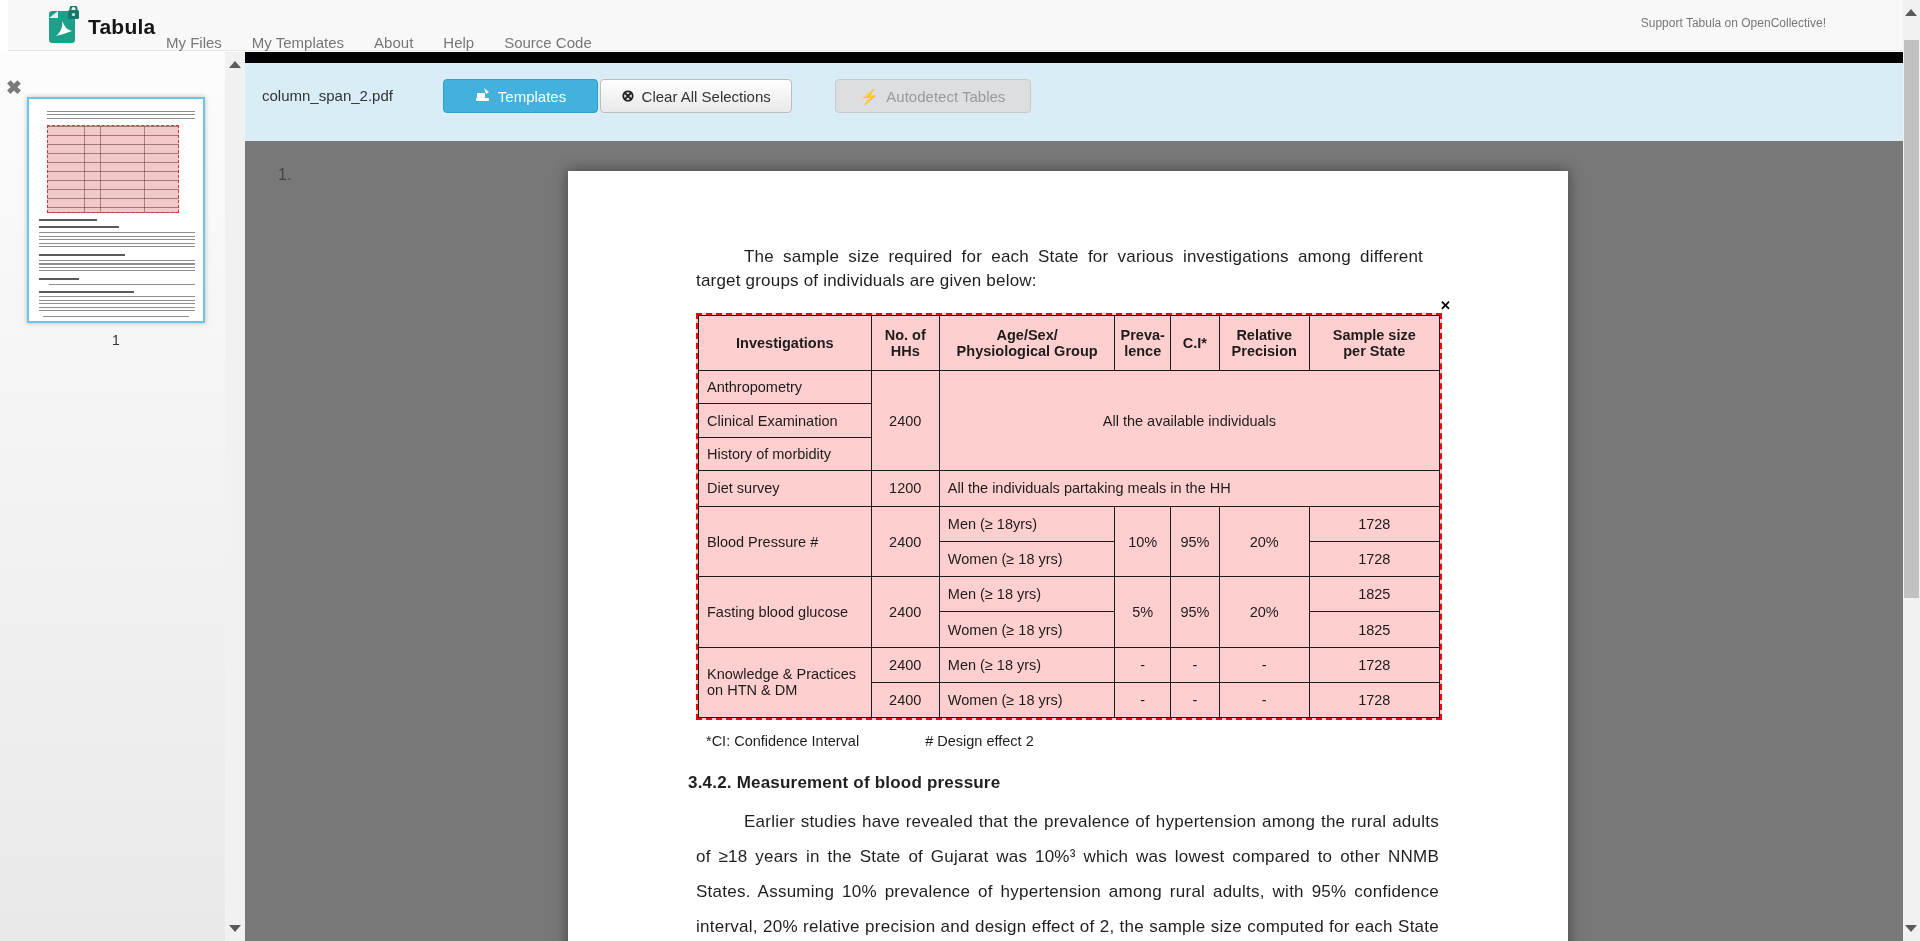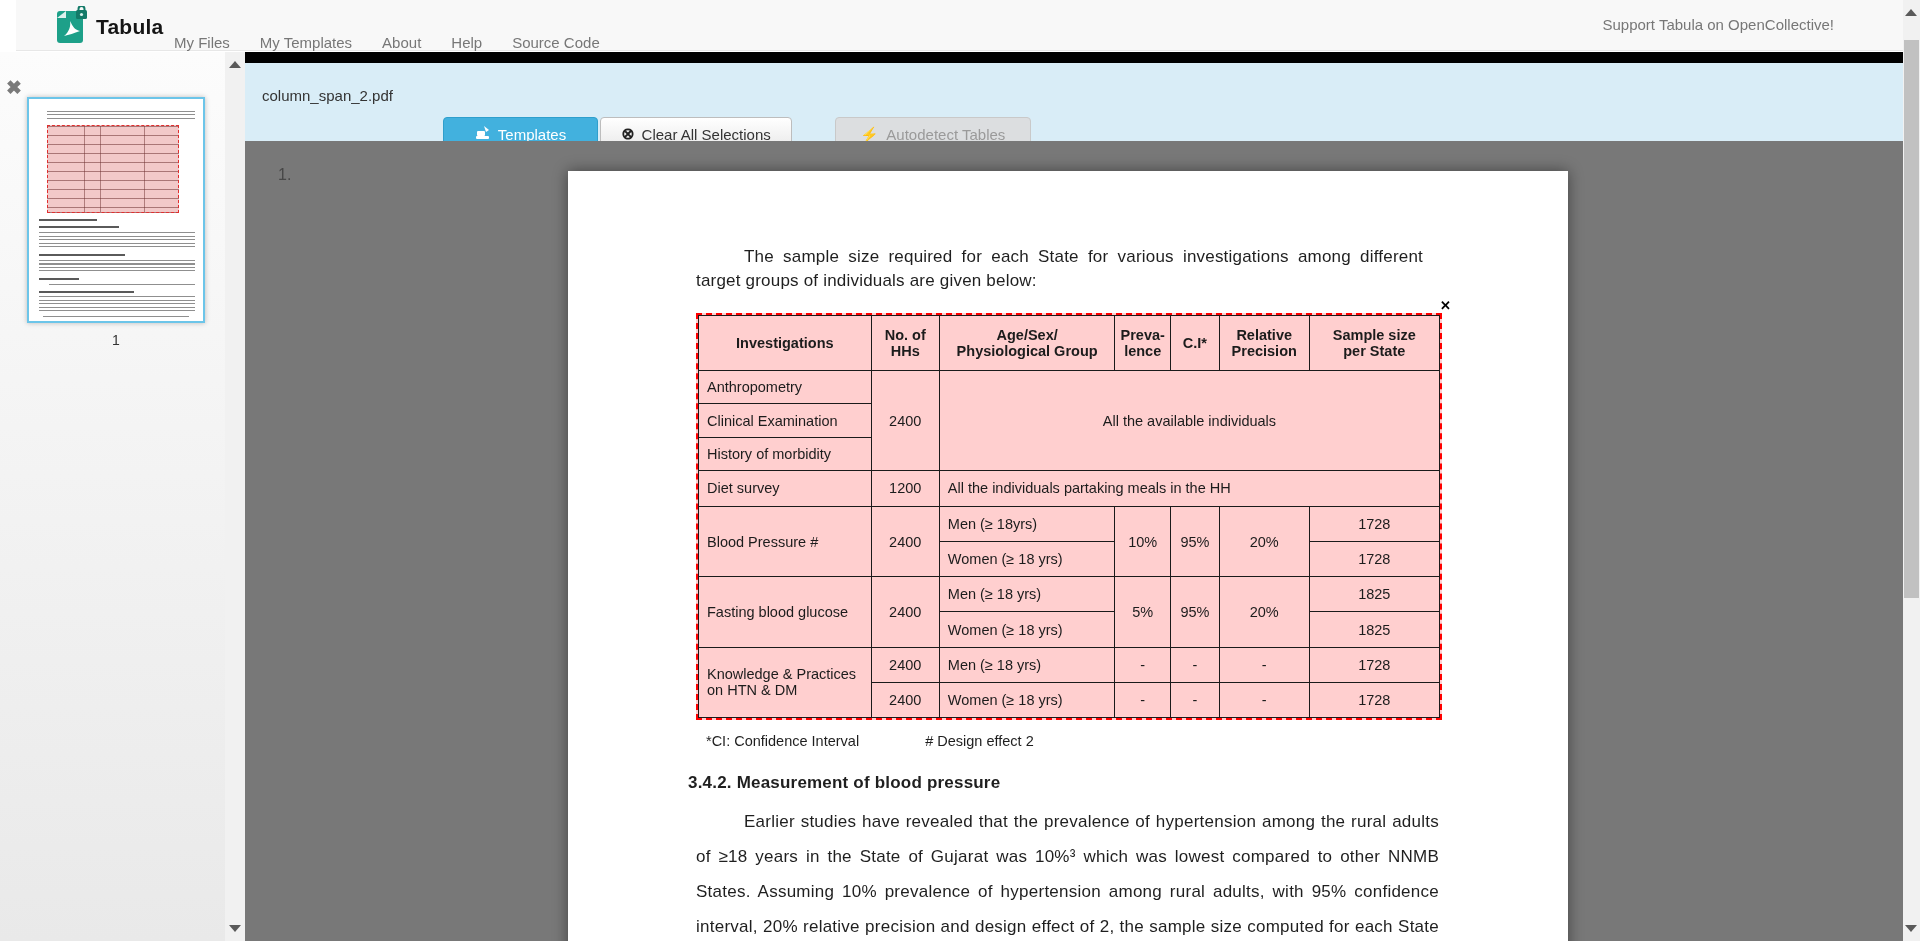--- a/index.html
+++ b/index.html
@@ -5,26 +5,26 @@
   :root{
     --navbar_bg:#f8f8f8; --navbar_border:#e7e7e7; --toolbar_bg:#d9edf7;
     --templates_blue:#42b1de; --export_green:#54a94b; --main_gray:#787878;
     --selection_red:#ff0000; --thumb_border:#6cc5e9; --link_gray:#777777;
   }
   *{margin:0;padding:0;box-sizing:border-box;}
   body{font-family:"Liberation Sans",sans-serif;background:#fff;}
   #app{position:relative;width:1920px;height:941px;overflow:hidden;background:#fff;}
 
   
-  .navbar{position:absolute;left:16px;top:0;width:1903px;height:51px;background:var(--navbar_bg);border-bottom:1px solid var(--navbar_border);}
+  .navbar{position:absolute;left:8px;top:0;width:1903px;height:51px;background:var(--navbar_bg);border-bottom:1px solid var(--navbar_border);}
   .brand{position:absolute;left:40px;top:6px;display:flex;align-items:center;cursor:pointer;}
   .brand-name{font-size:21px;font-weight:bold;color:#151515;margin-left:8px;letter-spacing:.2px;}
   .nav-items{position:absolute;left:143px;top:0;height:51px;display:flex;list-style:none;align-items:flex-end;}
   .nav-items li{padding:0 15px;font-size:15px;color:var(--link_gray);cursor:pointer;white-space:nowrap;}
-  .support{position:absolute;right:85px;top:16px;font-size:15px;color:var(--link_gray);cursor:pointer;}
+  .support{position:absolute;right:85px;top:16px;font-size:12px;color:var(--link_gray);cursor:pointer;}
 
   
   .sidebar{position:absolute;left:0;top:52px;width:225px;height:889px;background:linear-gradient(#fcfcfc,#e9e9e9);}
   .file-close{position:absolute;left:6px;top:26px;font-size:19px;font-weight:bold;color:#7a7a7a;cursor:pointer;line-height:1;}
   .thumb{position:absolute;left:27px;top:45px;width:178px;height:226px;background:#fff;border:2px solid var(--thumb_border);box-shadow:0 0 5px rgba(0,0,0,.25);cursor:pointer;}
   .thumb .tpara{position:absolute;left:10px;right:8px;background:repeating-linear-gradient(to bottom,#8f8f8f 0 1px,transparent 1px 3.5px);}
   .thumb .thead-bar{position:absolute;left:10px;height:2px;background:#5a5a5a;}
   .mini-sel{position:absolute;left:18px;top:26px;width:132px;height:88px;border:1px dashed #e03030;background-color:#f2c9c9;
     background-image:repeating-linear-gradient(to bottom,rgba(110,50,50,.55) 0 1px,transparent 1px 9px);}
   .mini-sel .v1,.mini-sel .v2,.mini-sel .v3{position:absolute;top:0;bottom:0;width:1px;background:rgba(110,50,50,.5);}
@@ -32,21 +32,21 @@
   .thumb-page-num{position:absolute;left:27px;top:280px;width:178px;text-align:center;font-size:14px;color:#333;}
   .side-scroll{position:absolute;left:225px;top:52px;width:20px;height:889px;background:#f1f1f1;}
   .arr{position:absolute;left:4px;width:0;height:0;border-left:6px solid transparent;border-right:6px solid transparent;}
   .arr.up{top:9px;border-bottom:7px solid #5a5a5a;}
   .arr.down{bottom:9px;border-top:7px solid #5a5a5a;}
 
   
   .workspace{position:absolute;left:245px;top:52px;width:1658px;height:889px;background:#000000;}
   .toolbar{position:absolute;left:0;top:11px;right:0;height:78px;background:var(--toolbar_bg);}
   .filename{position:absolute;left:17px;top:16px;height:34px;line-height:34px;font-size:15px;color:#333;}
-  .btn{position:absolute;top:16px;height:34px;border-radius:4px;font-size:15px;display:flex;align-items:center;justify-content:center;gap:7px;cursor:pointer;white-space:nowrap;margin-top:38px;}
+  .btn{position:absolute;top:16px;height:34px;border-radius:4px;font-size:15px;display:flex;align-items:center;justify-content:center;gap:7px;cursor:pointer;white-space:nowrap;}
   .btn-templates{left:198px;width:155px;background:var(--templates_blue);border:1px solid #2f9fcc;color:#fff;}
   .btn-clear{left:355px;width:192px;background:linear-gradient(#ffffff,#e8e8e8);border:1px solid #bdbdbd;color:#333;}
   .btn-clear .glyph{font-size:16px;font-weight:bold;line-height:1;color:#222;}
   .btn-auto{left:590px;width:196px;background:#dcdee0;border:1px solid #c9c9c9;color:#9a9a9a;cursor:default;}
   .btn-auto .glyph{font-size:15px;color:#9a9a9a;line-height:1;}
   .btn-export{right:53px;width:307px;background:var(--export_green);border:1px solid #45983c;color:#fff;}
 
   .canvas{position:absolute;left:0;top:89px;right:0;bottom:0;background:var(--main_gray);overflow:hidden;}
   .page-marker{position:absolute;left:33px;top:25px;font-size:16px;color:#474747;}
   .pdf-page{position:absolute;left:323px;top:30px;width:1000px;height:1400px;background:#fff;box-shadow:0 0 14px rgba(0,0,0,.45);}

